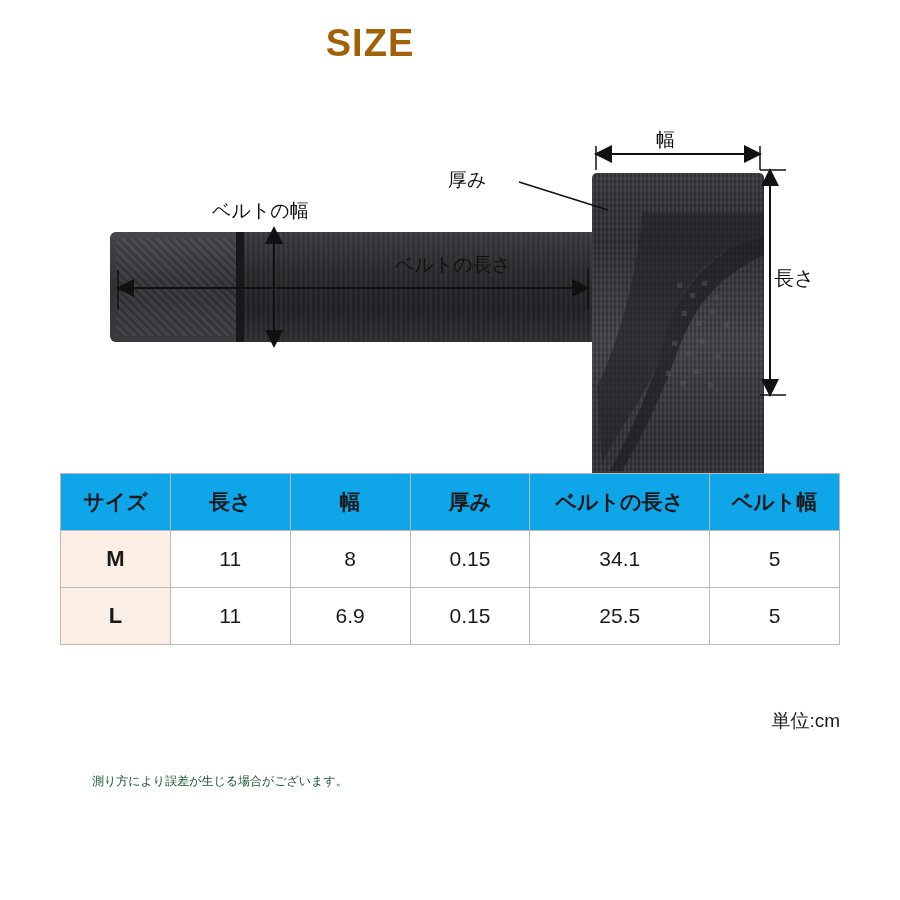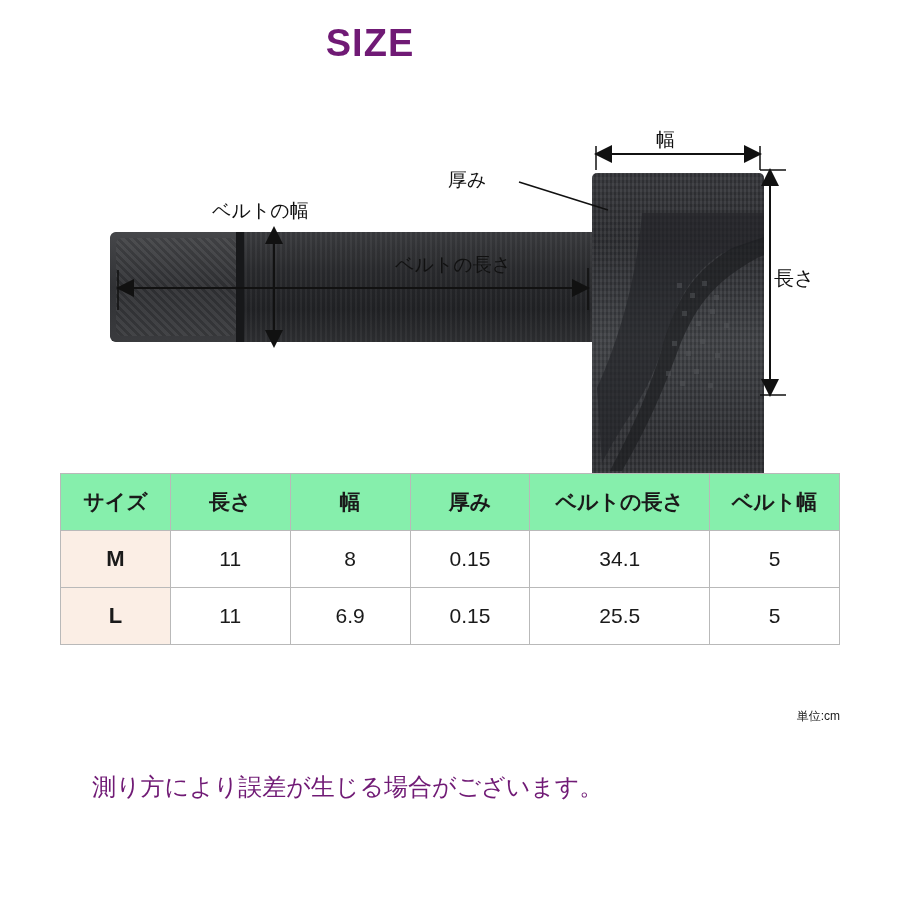--- a/index.html
+++ b/index.html
@@ -19,21 +19,21 @@
   
   .title {
     position: absolute;
     top: 22px;
     left: 0;
     width: 740px;
     text-align: center;
     font-size: 38px;
     font-weight: bold;
     letter-spacing: 1px;
-    color: #701a75;
+    color: #a16207;
   }
 
   
   .illus {
     position: absolute;
     top: 110px;
     left: 0;
     width: 900px;
     height: 350px;
   }
@@ -142,21 +142,21 @@
   }
   table.size-table th,
   table.size-table td {
     border: 1px solid #b9b9b9;
     text-align: center;
     height: 54px;
     font-weight: normal;
     color: #1a1a1a;
   }
   table.size-table thead th {
-    background: #86efac;
+    background: #0ea5e9;
     font-size: 21px;
     font-weight: bold;
   }
   table.size-table tbody td.sizecell {
     background: #fbeee5;
     font-weight: bold;
     font-size: 22px;
   }
   col.c0 { width: 110px; }
   col.c1 { width: 120px; }
@@ -164,31 +164,31 @@
   col.c3 { width: 120px; }
   col.c4 { width: 180px; }
   col.c5 { width: 130px; }
 
   .unit {
     position: absolute;
     left: 0;
     top: 708px;
     width: 840px;
     text-align: right;
-    font-size: 12px;
+    font-size: 19px;
     color: #1a1a1a;
   }
 
   .notes {
     position: absolute;
     left: 92px;
     top: 775px;
     width: 760px;
-    font-size: 24px;
-    color: #701a75;
+    font-size: 12px;
+    color: #14532d;
     line-height: 1.0;
   }
   .notes .note-line { margin-bottom: 25px; }
 </style>
 </head>
 <body>
 
 <div class="title">SIZE</div>
 
 <div class="illus">

